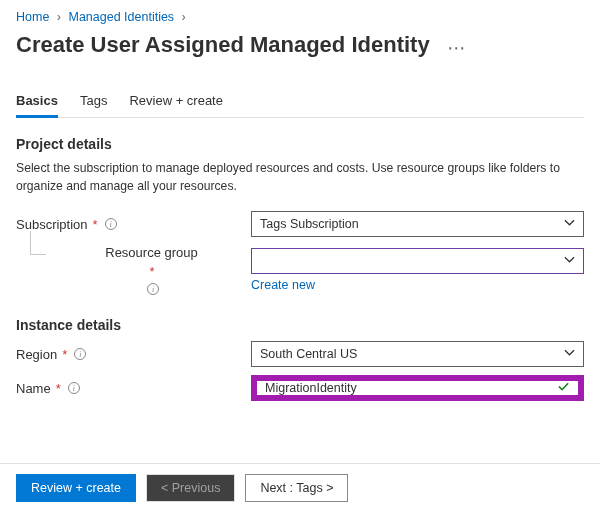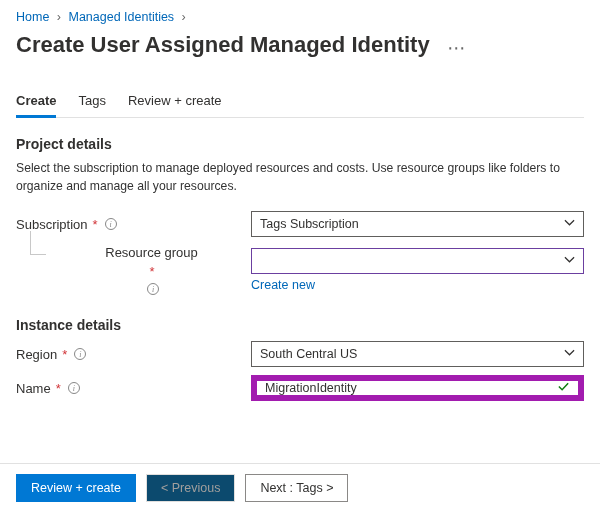--- a/index.html
+++ b/index.html
@@ -58,42 +58,42 @@
   }
   .textinput .check { position: absolute; right: 8px; top: 50%; transform: translateY(-50%); color: #107c10; }
   .link { color: #0067b8; font-size: 12.5px; cursor: pointer; margin-top: 4px; display: inline-block; }
   .footer {
     position: absolute; left: 0; right: 0; bottom: 0;
     border-top: 1px solid #e1e1e1; padding: 10px 16px 14px 16px;
     display: flex; gap: 10px; background: #fff;
   }
   .btn { height: 28px; padding: 0 14px; font-size: 12.5px; border: 1px solid transparent; cursor: pointer; }
   .btn-primary { background: #0078d4; color: #fff; }
-  .btn-disabled { background: #0c4a6e; color: #a19f9d; border-color: #e1dfdd; cursor: default; }
+  .btn-disabled { background: #404040; color: #a19f9d; border-color: #e1dfdd; cursor: default; }
   .btn-default { background: #fff; color: #323130; border-color: #8a8886; }
   svg.chev-svg { width: 11px; height: 11px; }
   svg.check-svg { width: 13px; height: 13px; }
 </style>
 </head>
 <body>
 
 <div class="page">
 
   <div class="breadcrumb">
     <a>Home</a>
     <span class="sep">›</span>
     <a>Managed Identities</a>
     <span class="sep">›</span>
   </div>
 
   <h1 class="title">Create User Assigned Managed Identity</h1>
   <span class="ellipsis">⋯</span>
 
   <div class="tabs">
-    <div class="tab active">Create</div>
+    <div class="tab active">Basics</div>
     <div class="tab">Tags</div>
     <div class="tab">Review + create</div>
   </div>
 
   <div class="section-title">Project details</div>
   <div class="section-desc">Select the subscription to manage deployed resources and costs. Use resource groups like folders to organize and manage all your resources.</div>
 
   <div class="field-row">
     <div class="label-col">
       <span>Subscription</span>

